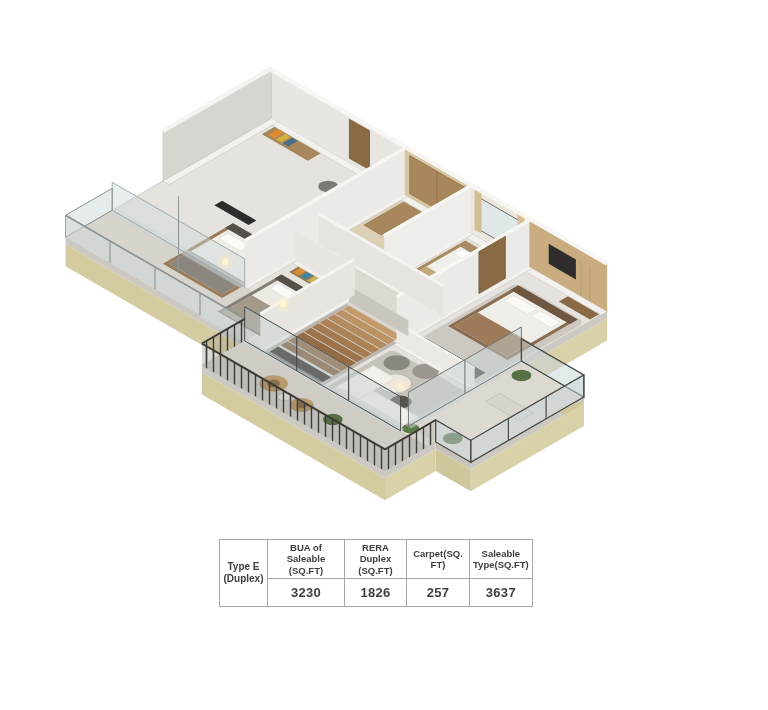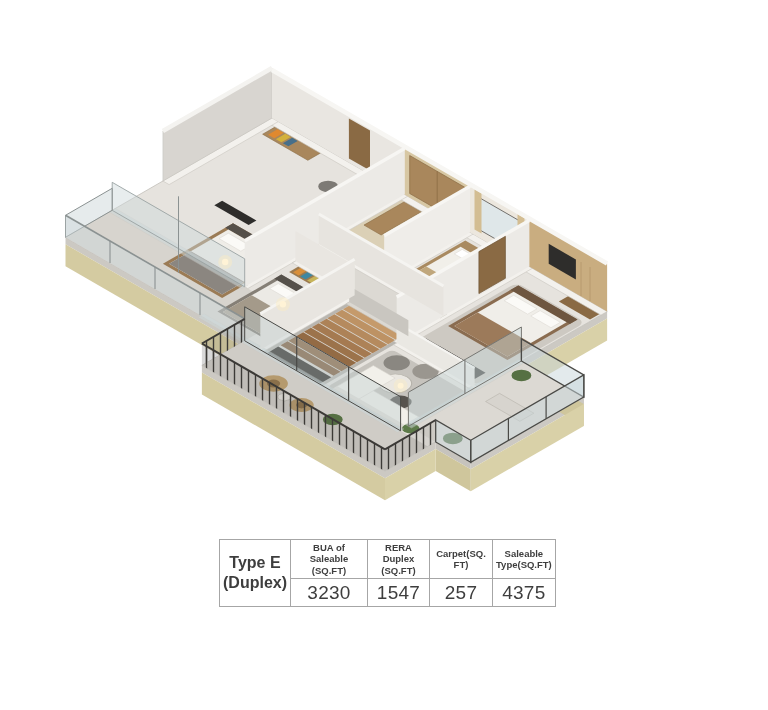--- a/index.html
+++ b/index.html
@@ -5,22 +5,22 @@
   html,body{margin:0;padding:0;background:#ffffff;}
   .screen{position:relative;width:768px;height:710px;background:#ffffff;overflow:hidden;
           font-family:"Liberation Sans",sans-serif;}
   .plan-wrap{position:absolute;left:0;top:0;width:768px;height:530px;}
   
   table.spec{position:absolute;left:219px;top:539px;border-collapse:collapse;table-layout:fixed;
              background:#ffffff;}
   table.spec td,table.spec th{border:1px solid #a6a6a6;text-align:center;vertical-align:middle;
              color:#3e3e3e;padding:2px 3px;}
   table.spec th{font-size:9.5px;font-weight:bold;line-height:1.2;height:31px;}
-  table.spec td.lbl{font-size:16px;font-weight:bold;white-space:pre-line;line-height:1.25;width:41px;}
-  table.spec tr.vals td{font-size:19px;font-weight:normal;height:23px;letter-spacing:.3px;margin-top:23px;}
+  table.spec td.lbl{font-size:10px;font-weight:bold;white-space:pre-line;line-height:1.25;width:41px;}
+  table.spec tr.vals td{font-size:13px;font-weight:bold;height:23px;letter-spacing:.3px;margin-top:23px;}
   .c-bua{width:77px}.c-rera{width:62px}.c-balc{width:63px}.c-sale{width:52px}
 </style>
 </head>
 <body>
 <div class="screen">
 
 <div class="plan-wrap">
 <svg width="768" height="530" viewBox="0 0 768 530" xmlns="http://www.w3.org/2000/svg">
   <defs>
     <pattern id="bars" patternUnits="userSpaceOnUse" width="7" height="24">
@@ -275,20 +275,20 @@
         <tr>
     <td class="lbl" rowspan="2">Type E
 (Duplex)</td>
     <th>BUA of Saleable (SQ.FT)</th>
     <th>RERA Duplex (SQ.FT)</th>
     <th>Carpet(SQ. FT)</th>
     <th>Saleable Type(SQ.FT)</th>
   </tr>
   <tr class="vals">
     <td>3230</td>
-    <td>1547</td>
+    <td>1826</td>
     <td>257</td>
-    <td>4375</td>
+    <td>3637</td>
   </tr>
 </tbody>
     </table>
 
 </div>
 
 </body></html>

